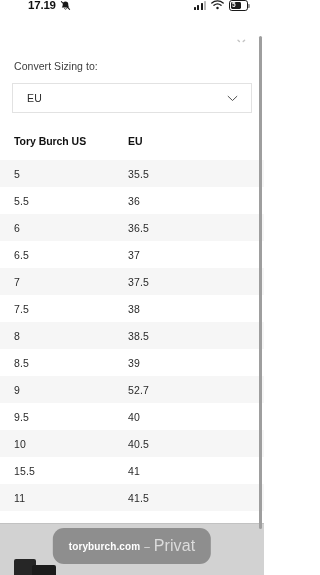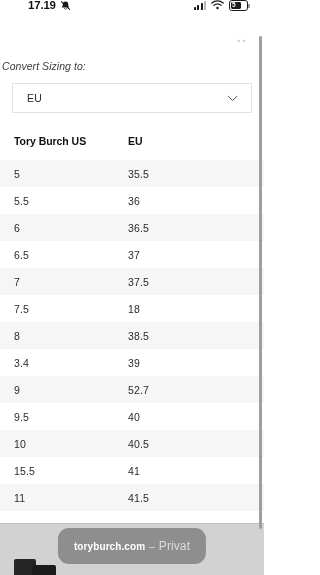--- a/index.html
+++ b/index.html
@@ -123,25 +123,24 @@
     position: absolute;
     right: 17px;
     top: 5px;
     width: 10px;
     height: 7px;
     opacity: 0.32;
   }
 
   .convert-label {
     margin: 0;
-    padding: 4px 14px 0 2px;
+    padding: 4px 14px 0 14px;
     font-size: 10.5px;
     color: #3c3c3c;
     letter-spacing: 0.05px;
-    font-style: italic;
   }
 
   .select-wrap {
     margin: 11px 12px 0 12px;
     height: 30px;
     border: 1px solid #e2e2e2;
     background: #ffffff;
     display: flex;
     align-items: center;
     justify-content: space-between;
@@ -266,21 +265,21 @@
     font-size: 10px;
     font-weight: bold;
     color: #ffffff;
     letter-spacing: 0.1px;
   }
   .url-sep {
     font-size: 10px;
     color: #e0e0e0;
   }
   .url-mode {
-    font-size: 12px;
+    font-size: 16px;
     color: #dcdcdc;
     letter-spacing: 0.1px;
   }
 </style>
 </head>
 <body>
 
 <div class="status-bar">
   <div class="status-left">
     <span class="status-time">17.19</span>
@@ -361,28 +360,28 @@
         <tr class="plain">
           <td class="col-a">6.5</td>
           <td class="col-b">37</td>
         </tr>
         <tr class="striped">
           <td class="col-a">7</td>
           <td class="col-b">37.5</td>
         </tr>
         <tr class="plain">
           <td class="col-a">7.5</td>
-          <td class="col-b">18</td>
+          <td class="col-b">38</td>
         </tr>
         <tr class="striped">
           <td class="col-a">8</td>
           <td class="col-b">38.5</td>
         </tr>
         <tr class="plain">
-          <td class="col-a">3.4</td>
+          <td class="col-a">8.5</td>
           <td class="col-b">39</td>
         </tr>
         <tr class="striped">
           <td class="col-a">9</td>
           <td class="col-b">52.7</td>
         </tr>
         <tr class="plain">
           <td class="col-a">9.5</td>
           <td class="col-b">40</td>
         </tr>

